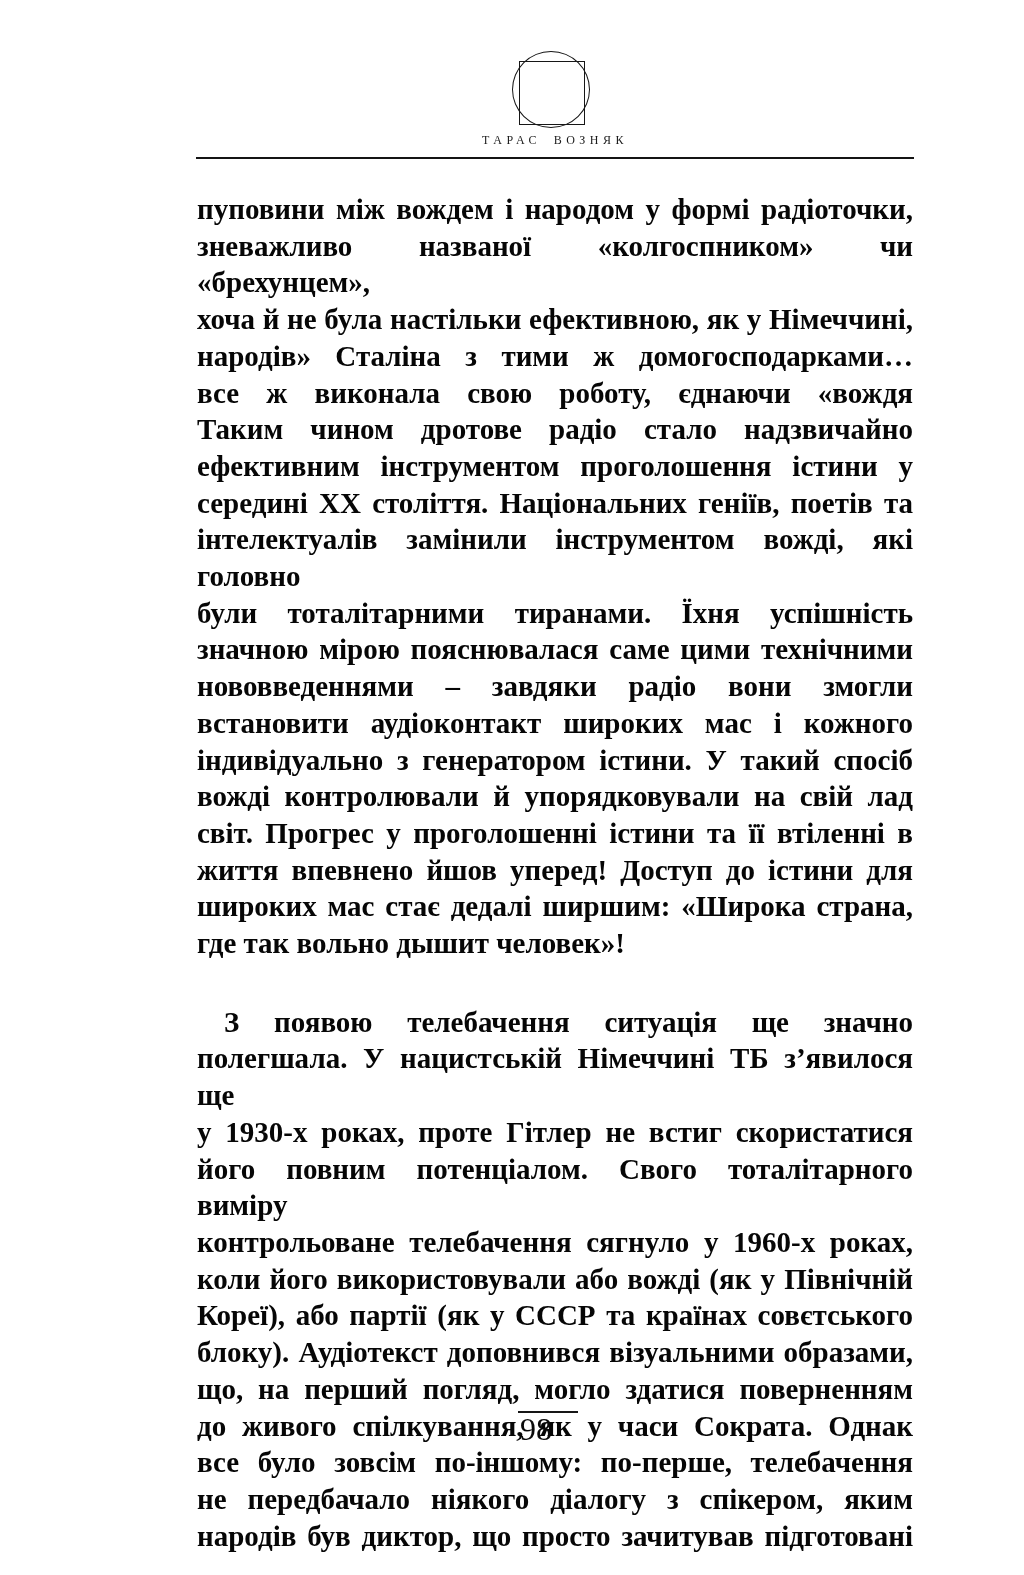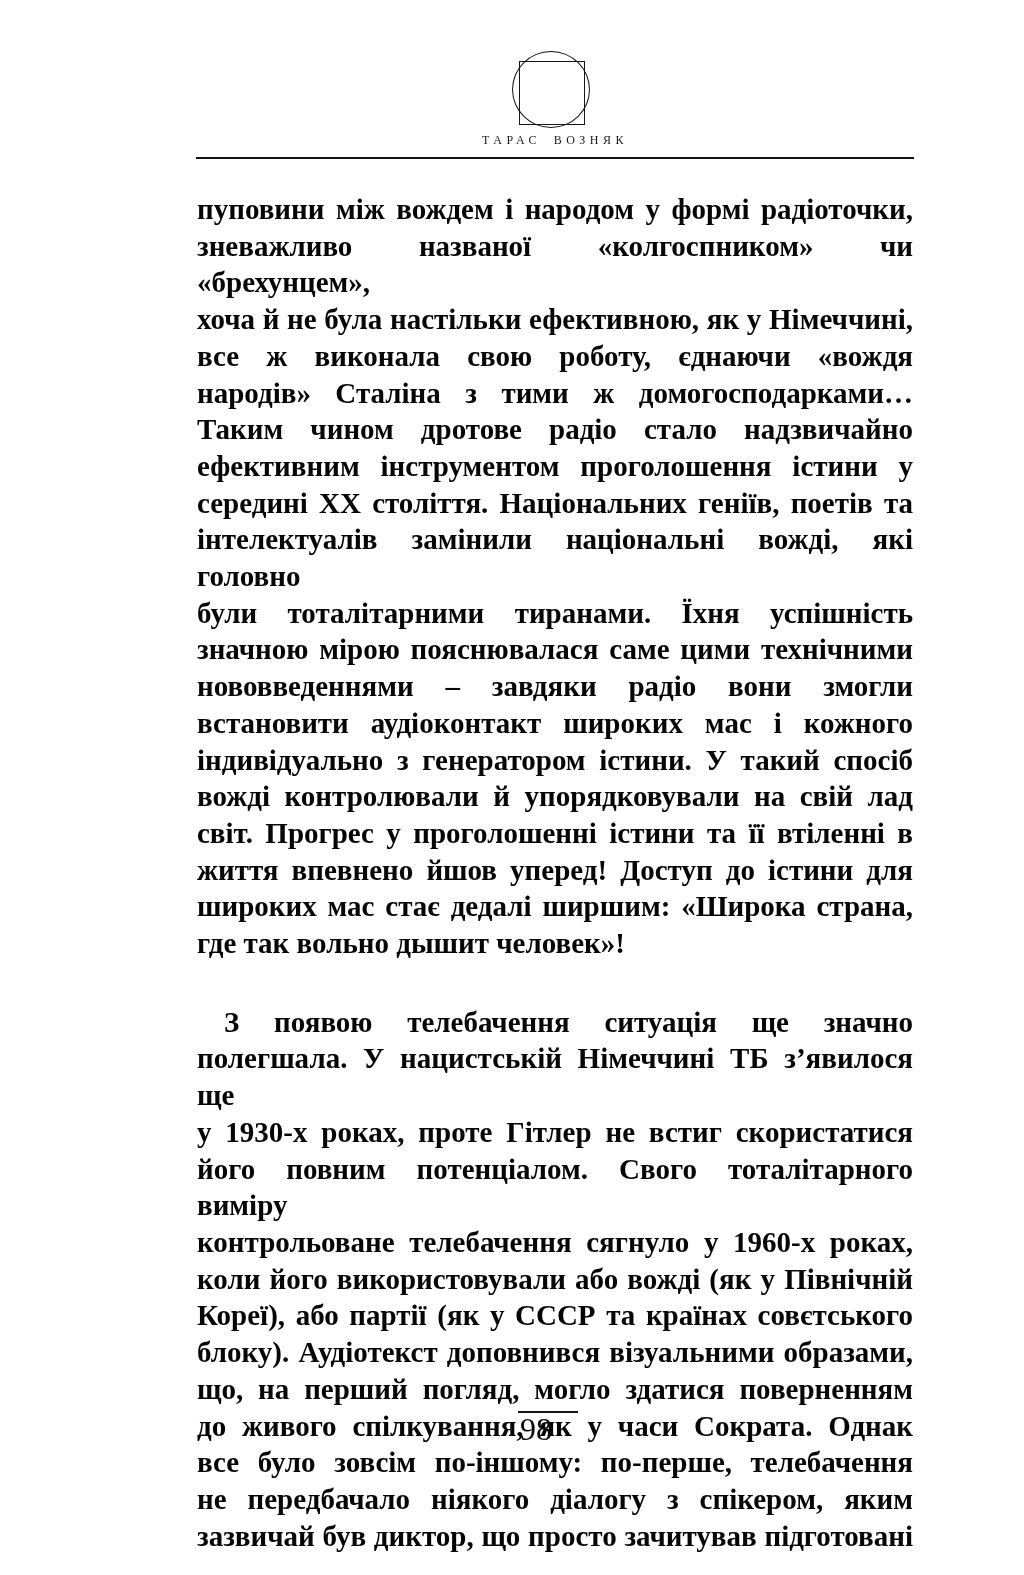--- a/index.html
+++ b/index.html
@@ -109,26 +109,26 @@
   </div>
 
   <div class="author">ТАРАС ВОЗНЯК</div>
 
   <div class="header-rule"></div>
 
   <div class="body-text">
       <div class="line">пуповини між вождем і народом у формі радіоточки,</div>
       <div class="line">зневажливо названої «колгоспником» чи «брехунцем»,</div>
       <div class="line">хоча й не була настільки ефективною, як у Німеччині,</div>
+      <div class="line">народів» Сталіна з тими ж домогосподарками…</div>
       <div class="line">все ж виконала свою роботу, єднаючи «вождя</div>
-      <div class="line">народів» Сталіна з тими ж домогосподарками…</div>
       <div class="line">Таким чином дротове радіо стало надзвичайно</div>
       <div class="line">ефективним інструментом проголошення істини у</div>
       <div class="line">середині XX століття. Національних геніїв, поетів та</div>
-      <div class="line">інтелектуалів замінили національні вожді, які головно</div>
+      <div class="line">інтелектуалів замінили інструментом вожді, які головно</div>
       <div class="line">були тоталітарними тиранами. Їхня успішність</div>
       <div class="line">значною мірою пояснювалася саме цими технічними</div>
       <div class="line">нововведеннями – завдяки радіо вони змогли</div>
       <div class="line">встановити аудіоконтакт широких мас і кожного</div>
       <div class="line">індивідуально з генератором істини. У такий спосіб</div>
       <div class="line">вожді контролювали й упорядковували на свій лад</div>
       <div class="line">світ. Прогрес у проголошенні істини та її втіленні в</div>
       <div class="line">життя впевнено йшов уперед! Доступ до істини для</div>
       <div class="line">широких мас стає дедалі ширшим: «Широка страна,</div>
       <div class="line no-just">где так вольно дышит человек»!</div>
@@ -137,20 +137,20 @@
       <div class="line">у 1930-х роках, проте Гітлер не встиг скористатися</div>
       <div class="line">його повним потенціалом. Свого тоталітарного виміру</div>
       <div class="line">контрольоване телебачення сягнуло у 1960-х роках,</div>
       <div class="line">коли його використовували або вожді (як у Північній</div>
       <div class="line">Кореї), або партії (як у СССР та країнах совєтського</div>
       <div class="line">блоку). Аудіотекст доповнився візуальними образами,</div>
       <div class="line">що, на перший погляд, могло здатися поверненням</div>
       <div class="line">до живого спілкування, як у часи Сократа. Однак</div>
       <div class="line">все було зовсім по-іншому: по-перше, телебачення</div>
       <div class="line">не передбачало ніякого діалогу з спікером, яким</div>
-      <div class="line">зазвичай був диктор, що просто зачитував підготовані</div>
+      <div class="line">народів був диктор, що просто зачитував підготовані</div>
     </div>
 
   <div class="footer-rule"></div>
 
   <div class="page-number">98</div>
 
 </div>
 
 </body></html>

